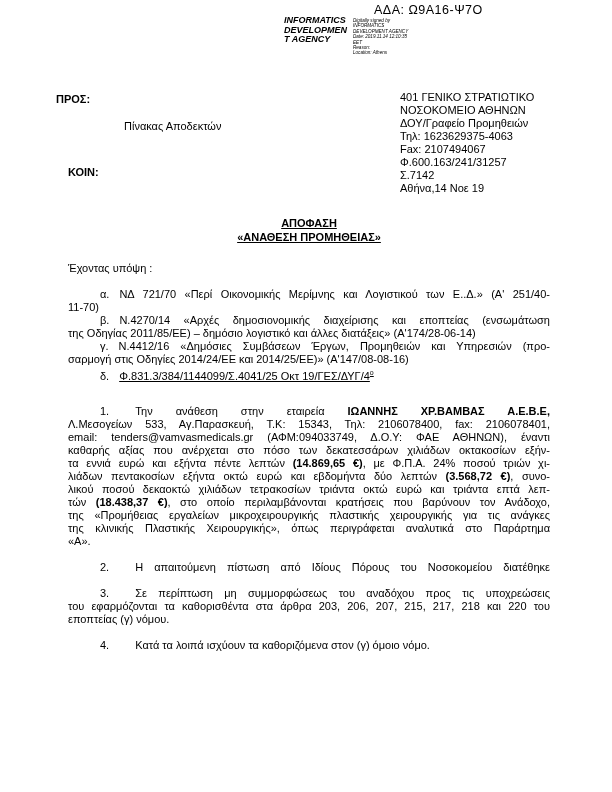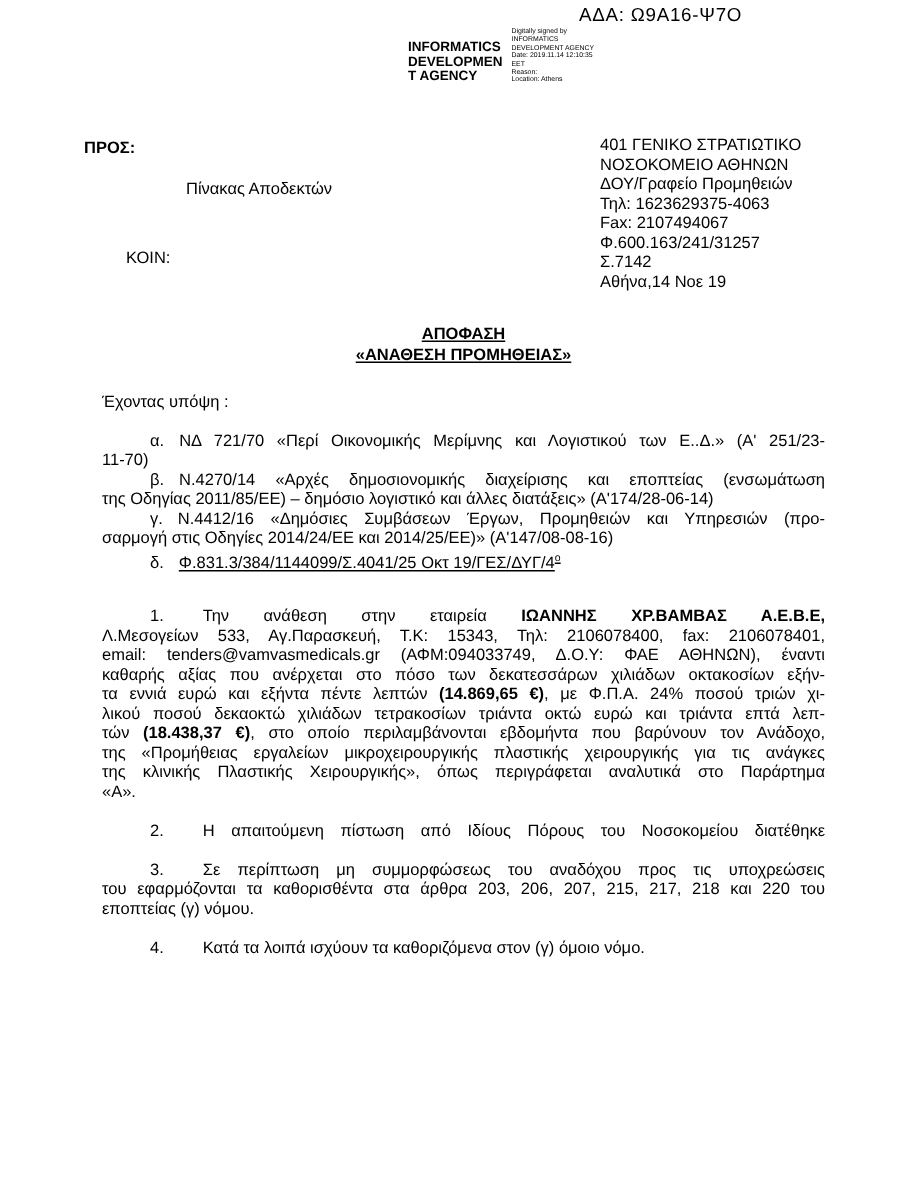--- a/index.html
+++ b/index.html
@@ -7,27 +7,27 @@
     position:relative;
     width:612px; height:792px;
     margin:0 auto;
     background:#ffffff;
     font-family:"Liberation Sans", sans-serif;
     font-size:11px;
     color:#000;
     overflow:hidden;
   }
   .abs { position:absolute; }
-  .ada { left:386px; top:3px; font-size:12.5px; letter-spacing:0.5px; }
-  .stamp { left:272px; top:16px; display:flex; gap:5px; align-items:flex-end; }
+  .ada { left:374px; top:3px; font-size:12.5px; letter-spacing:0.5px; }
+  .stamp { left:284px; top:16px; display:flex; gap:5px; align-items:flex-start;font-style:italic; }
   .stamp-agency { font-weight:bold; font-size:9px; line-height:9.5px; width:64px; }
   .stamp-sig { font-size:4.6px; line-height:5.4px; padding-top:2px; }
   .pros-label { left:56px; top:93px; font-weight:bold; }
   .pros-value { left:124px; top:120px; }
-  .koin-label { left:84px; top:166px; font-weight:normal; }
+  .koin-label { left:68px; top:166px; font-weight:bold; }
   .sender { left:400px; top:91px; line-height:13px; }
   .header-zone { position:relative; height:216px; }
   .body-flow { padding:0 62px 0 68px; }
   .title-line { text-align:center; font-weight:bold; line-height:14px; }
   .title-line span { text-decoration:underline; }
   .intro { margin-top:18px; line-height:13px; }
   .textblock { margin-top:13px; line-height:13px; }
   .heading { margin-top:16px; text-align:center; font-weight:bold; letter-spacing:2.5px; line-height:14px; }
   .para { margin-top:13px; line-height:13px; }
   .para-first { margin-top:22px; }
@@ -84,38 +84,39 @@
   </div>
 
   <div class="body-flow">
 
     <div class="title-line"><span>ΑΠΟΦΑΣΗ</span></div>
     <div class="title-line"><span>«ΑΝΑΘΕΣΗ ΠΡΟΜΗΘΕΙΑΣ»</span></div>
 
     <div class="intro">Έχοντας υπόψη :</div>
 
     <div class="textblock">
-        <div class="line j ind"><span>α.</span><span class="tab-sm"></span><span>ΝΔ 721/70 «Περί Οικονομικής Μερίμνης και Λογιστικού των Ε..Δ.» (Α' 251/23-</span></div>
+        <div class="line j ind"><span>α.</span><span class="tab-sm"></span><span>ΝΔ 721/70 «Περί Οικονομικής Μερίμνης και Λογιστικού των Ε..Δ.» (Α' 251/40-</span></div>
         <div class="line"><span>11-70)</span></div>
         <div class="line j ind"><span>β.</span><span class="tab-sm"></span><span>Ν.4270/14 «Αρχές δημοσιονομικής διαχείρισης και εποπτείας (ενσωμάτωση</span></div>
         <div class="line"><span>της Οδηγίας 2011/85/ΕΕ) – δημόσιο λογιστικό και άλλες διατάξεις» (Α'174/28-06-14)</span></div>
         <div class="line j ind"><span>γ.</span><span class="tab-sm"></span><span>Ν.4412/16 «Δημόσιες Συμβάσεων Έργων, Προμηθειών και Υπηρεσιών (προ-</span></div>
         <div class="line"><span>σαρμογή στις Οδηγίες 2014/24/ΕΕ και 2014/25/ΕΕ)» (Α'147/08-08-16)</span></div>
         <div class="line ind"><span>δ.</span><span class="tab-sm"></span><span class="u">Φ.831.3/384/1144099/Σ.4041/25 Οκτ 19/ΓΕΣ/ΔΥΓ/4</span><span class="u sup">ο</span></div>
       </div>
 
 
     <div class="para para-first">
         <div class="line j ind"><span>1.</span><span class="tab-lg"></span><span>Την ανάθεση στην εταιρεία </span><span class="b">ΙΩΑΝΝΗΣ ΧΡ.ΒΑΜΒΑΣ Α.Ε.Β.Ε,</span></div>
         <div class="line j"><span>Λ.Μεσογείων 533, Αγ.Παρασκευή, Τ.Κ: 15343, Τηλ: 2106078400, fax: 2106078401,</span></div>
         <div class="line j"><span>email: tenders@vamvasmedicals.gr (ΑΦΜ:094033749, Δ.Ο.Υ: ΦΑΕ ΑΘΗΝΩΝ), έναντι</span></div>
         <div class="line j"><span>καθαρής αξίας που ανέρχεται στο πόσο των δεκατεσσάρων χιλιάδων οκτακοσίων εξήν-</span></div>
         <div class="line j"><span>τα εννιά ευρώ και εξήντα πέντε λεπτών </span><span class="b">(14.869,65 €)</span><span>, με Φ.Π.Α. 24% ποσού τριών χι-</span></div>
+        <div class="line j"><span>λιάδων πεντακοσίων εξήντα οκτώ ευρώ και εβδομήντα δύο λεπτών </span><span class="b">(3.568,72 €)</span><span>, συνο-</span></div>
         <div class="line j"><span>λικού ποσού δεκαοκτώ χιλιάδων τετρακοσίων τριάντα οκτώ ευρώ και τριάντα επτά λεπ-</span></div>
-        <div class="line j"><span>τών </span><span class="b">(18.438,37 €)</span><span>, στο οποίο περιλαμβάνονται εβδομήντα που βαρύνουν τον Ανάδοχο,</span></div>
+        <div class="line j"><span>τών </span><span class="b">(18.438,37 €)</span><span>, στο οποίο περιλαμβάνονται κρατήσεις που βαρύνουν τον Ανάδοχο,</span></div>
         <div class="line j"><span>της «Προμήθειας εργαλείων μικροχειρουργικής πλαστικής χειρουργικής για τις ανάγκες</span></div>
         <div class="line j"><span>της κλινικής Πλαστικής Χειρουργικής», όπως περιγράφεται αναλυτικά στο Παράρτημα</span></div>
         <div class="line"><span>«Α».</span></div>
       </div>
     <div class="para">
         <div class="line j ind"><span>2.</span><span class="tab-lg"></span><span>Η απαιτούμενη πίστωση από Ιδίους Πόρους του Νοσοκομείου διατέθηκε</span></div>
       </div>
     <div class="para">
         <div class="line j ind"><span>3.</span><span class="tab-lg"></span><span>Σε περίπτωση μη συμμορφώσεως του αναδόχου προς τις υποχρεώσεις</span></div>
         <div class="line j"><span>του εφαρμόζονται τα καθορισθέντα στα άρθρα 203, 206, 207, 215, 217, 218 και 220 του</span></div>

